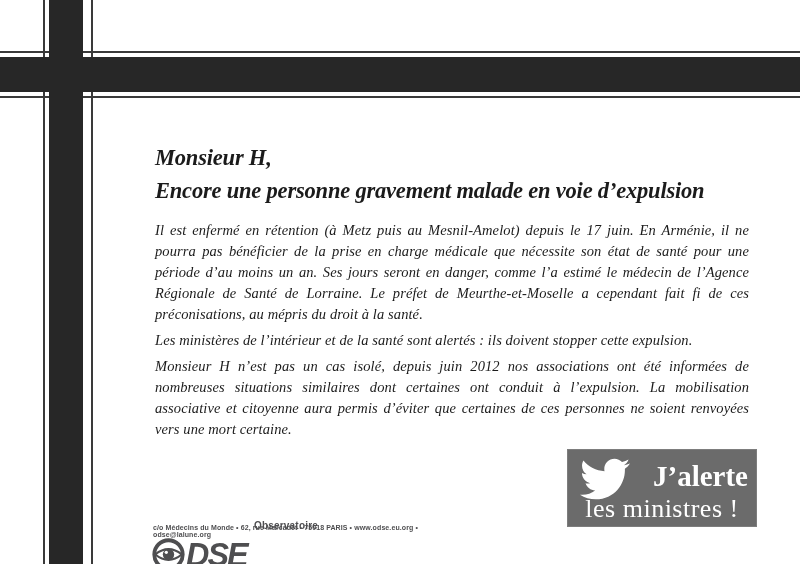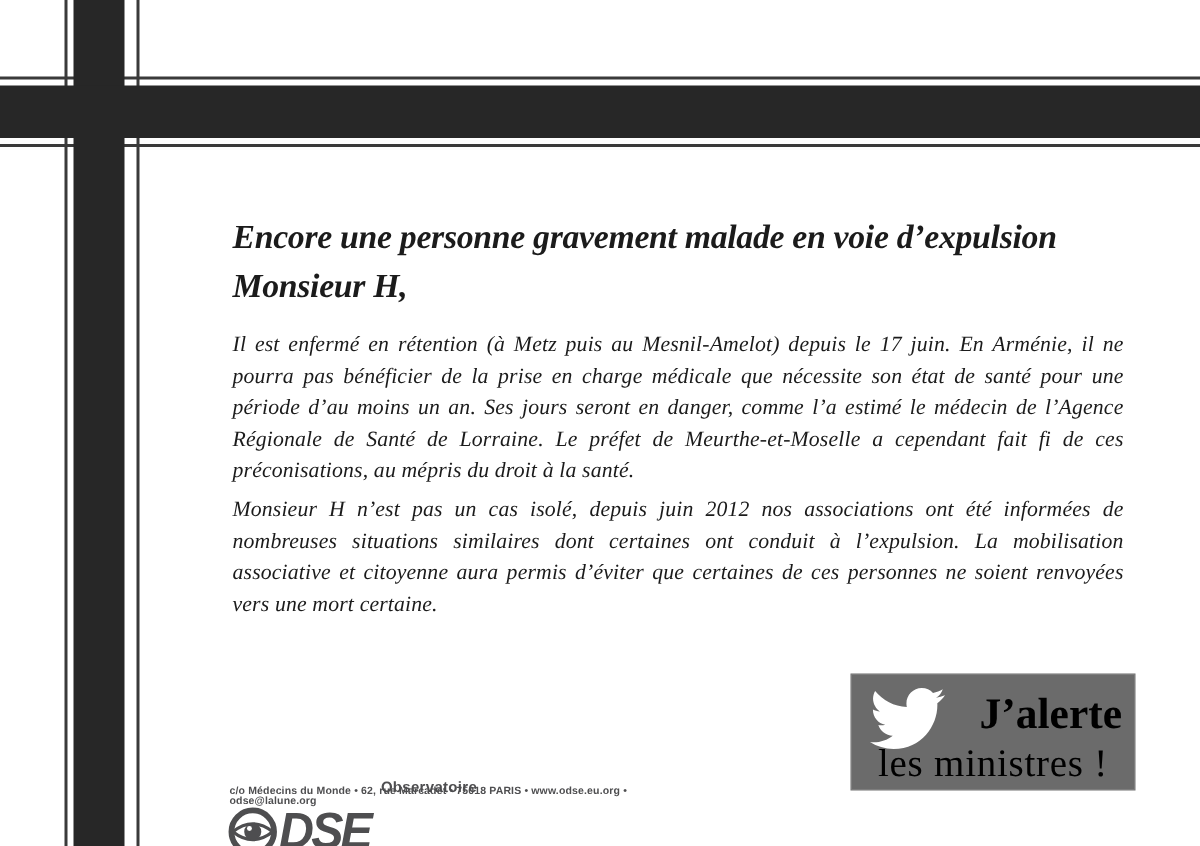--- a/index.html
+++ b/index.html
@@ -46,21 +46,21 @@
   .tagline span { display:block;margin-top:30px; }
   .address {
     position:absolute; left:153px; top:524px; width:300px;
     font-family:"Liberation Sans", sans-serif; font-weight:bold;
     font-size:7px; letter-spacing:0.1px; color:var(--logo_gray,#4e4e50);
   }
 
   
   .badge {
     position:absolute; left:567px; top:449px; width:190px; height:78px;
-    background:var(--badge_gray,#6b6b6b); color:#000000; cursor:pointer;
+    background:var(--badge_gray,#6b6b6b); color:#ffffff; cursor:pointer;
     box-shadow:inset 0 0 0 1px rgba(255,255,255,0.12);
   }
   .badge .bird { position:absolute; left:9px; top:5px; width:58px; height:50px; }
   .badge .line1 {
     position:absolute; right:9px; top:11px;
     font-size:29px; font-weight:bold; line-height:32px;
   }
   .badge .line2 {
     position:absolute; left:0; right:0; bottom:4px; text-align:center;
     font-size:26px; line-height:28px; letter-spacing:0.5px;
@@ -73,24 +73,25 @@
 
   <div class="thin v-thin-left"></div>
   <div class="thin v-thin-right"></div>
   <div class="thin h-thin-top"></div>
   <div class="thin h-thin-bottom"></div>
   <div class="v-bar"></div>
   <div class="h-bar"></div>
 
   <div class="content">
     <h1>
+      <span>Monsieur H,</span>
       <span>Encore une personne gravement malade en voie d’expulsion</span>
-      <span>Monsieur H,</span>
     </h1>
     <p>Il est enfermé en rétention (à Metz puis au Mesnil-Amelot) depuis le 17 juin. En Arménie, il ne pourra pas bénéficier de la prise en charge médicale que nécessite son état de santé pour une période d’au moins un an. Ses jours seront en danger, comme l’a estimé le médecin de l’Agence Régionale de Santé de Lorraine. Le préfet de Meurthe-et-Moselle a cependant fait fi de ces préconisations, au mépris du droit à la santé.</p>
+    <p>Les ministères de l’intérieur et de la santé sont alertés : ils doivent stopper cette expulsion.</p>
     <p>Monsieur H n’est pas un cas isolé, depuis juin 2012 nos associations ont été informées de nombreuses situations similaires dont certaines ont conduit à l’expulsion. La mobilisation associative et citoyenne aura permis d’éviter que certaines de ces personnes ne soient renvoyées vers une mort certaine.</p>
   </div>
 
   <div class="logo-row">
     <div class="logo-acronym">
       <svg class="eye" viewBox="0 0 36 36" aria-hidden="true">
         <circle cx="18" cy="18" r="15.5" fill="none" stroke="#4e4e50" stroke-width="4.2"></circle>
         <path d="M3.5 18 Q 18 6.5 32.5 18 Q 18 29.5 3.5 18 Z" fill="#ffffff" stroke="#4e4e50" stroke-width="2.4"></path>
         <circle cx="18" cy="18" r="6.2" fill="#4e4e50"></circle>
         <circle cx="15.6" cy="15.6" r="1.8" fill="#ffffff"></circle>

